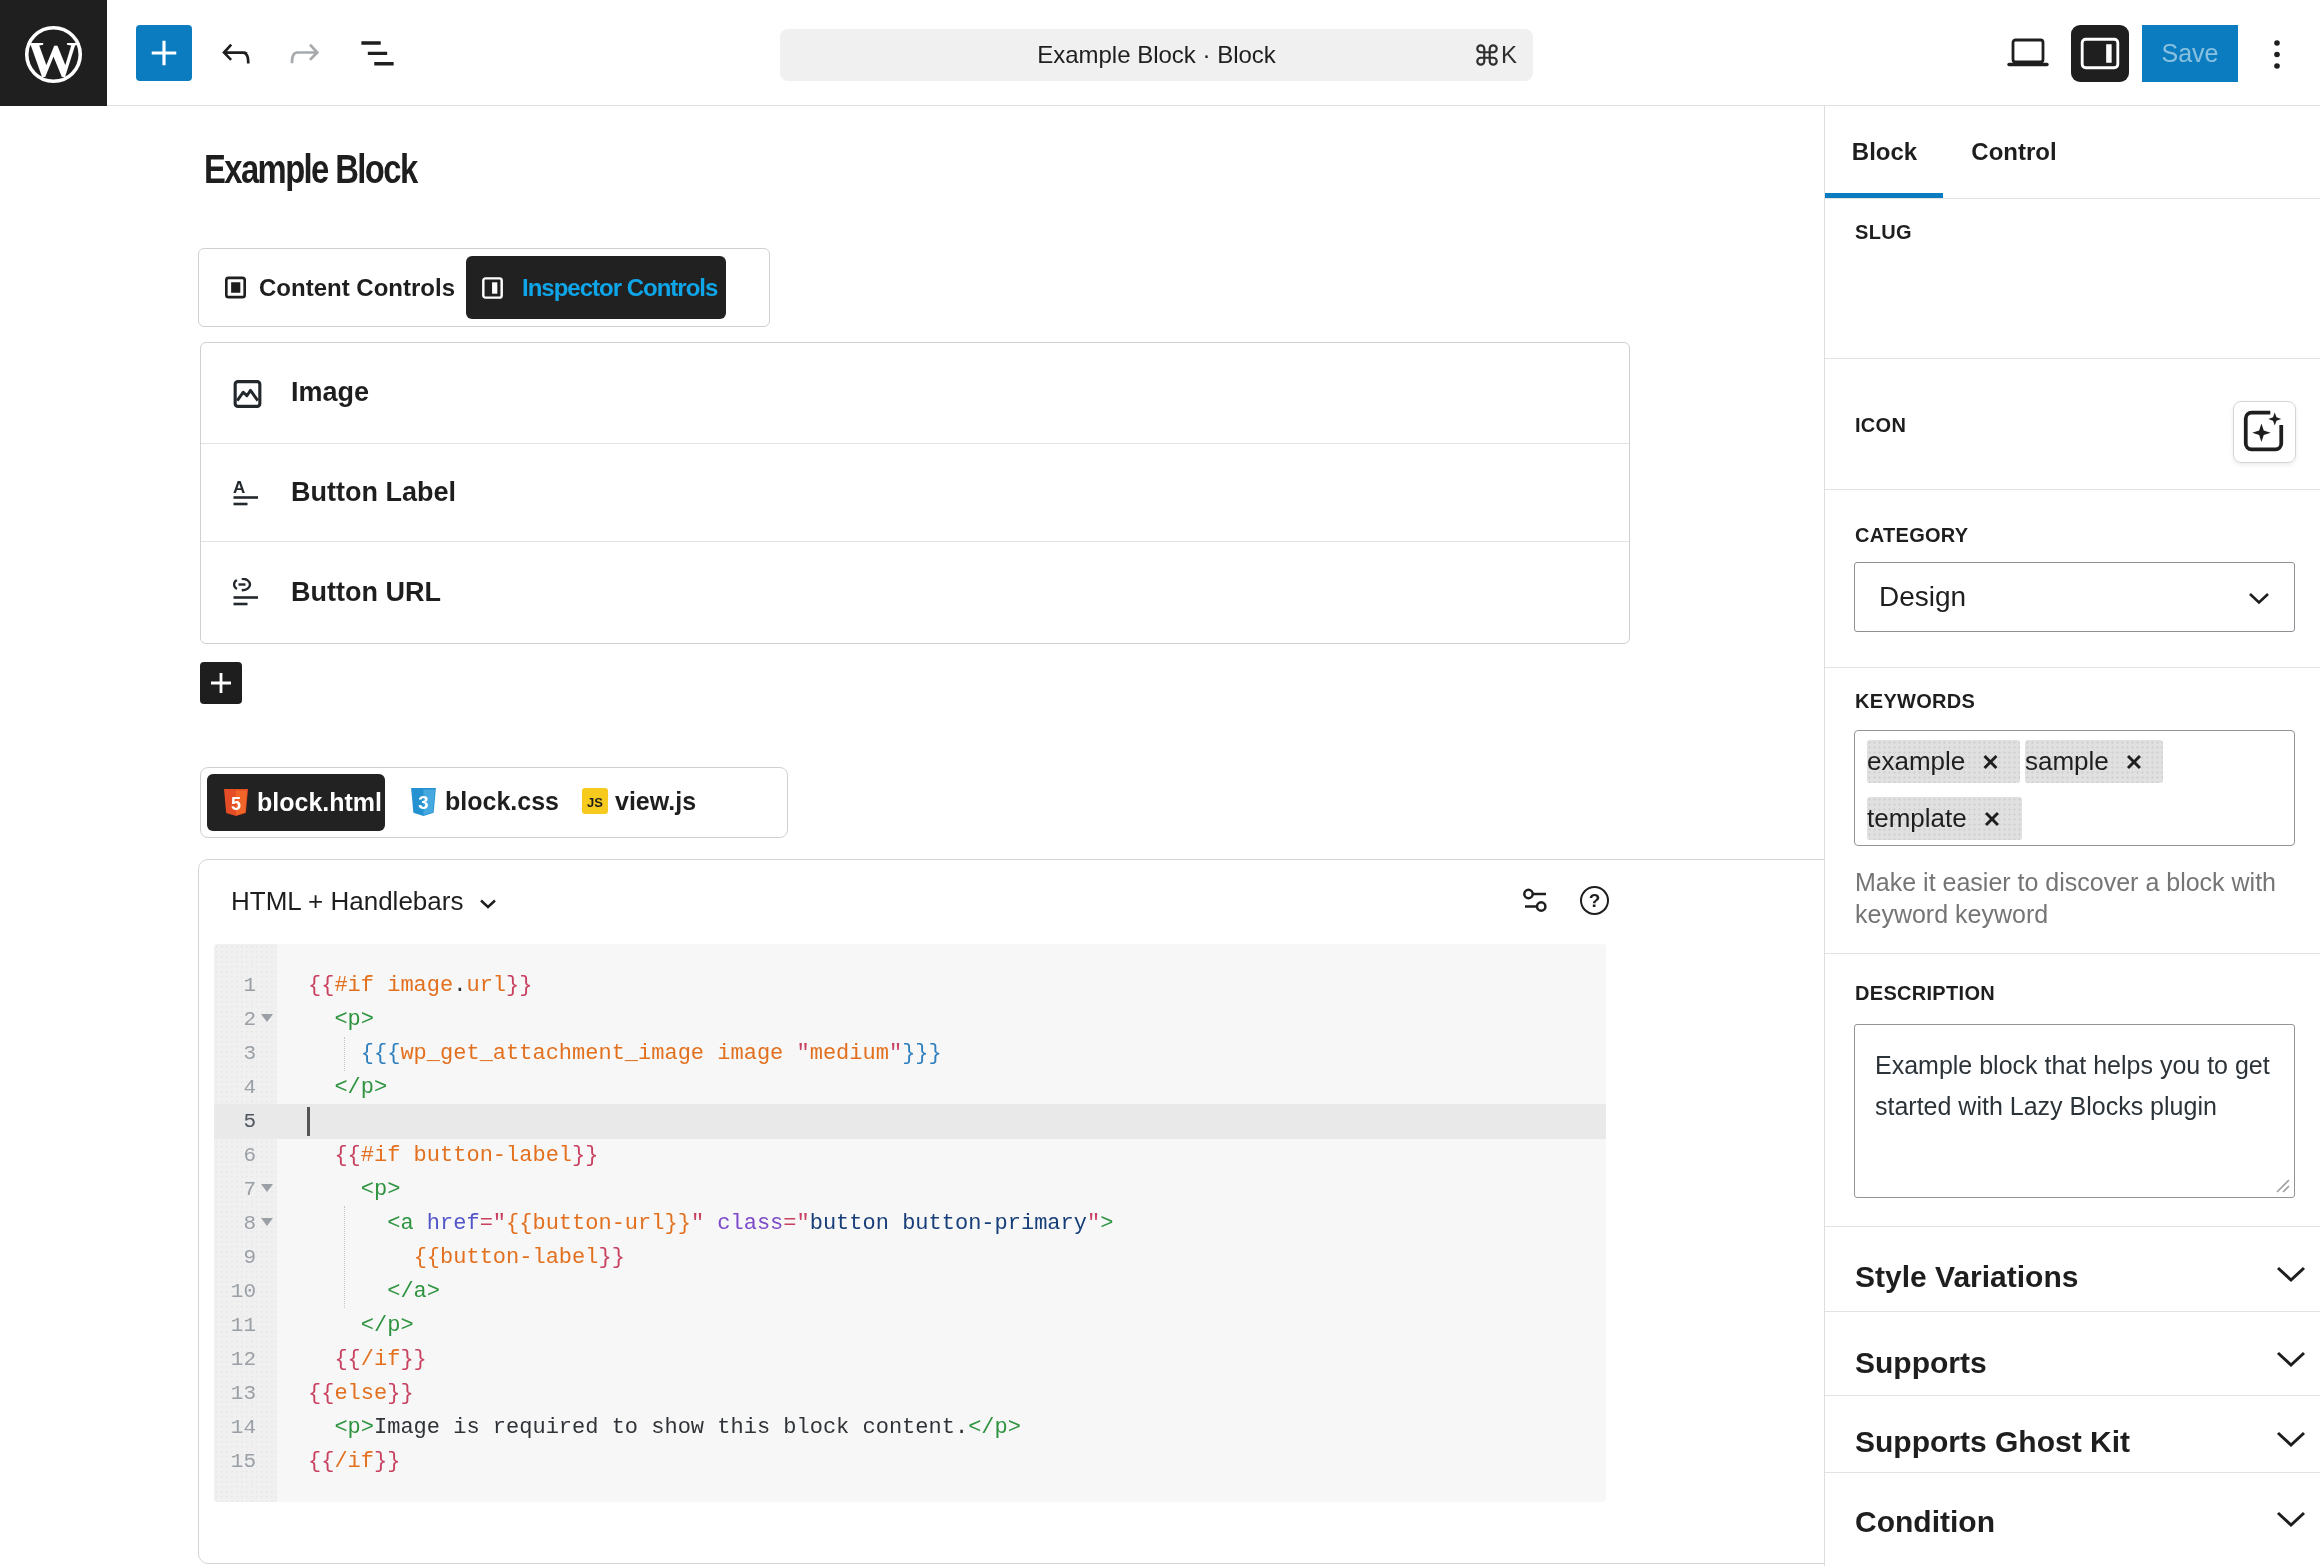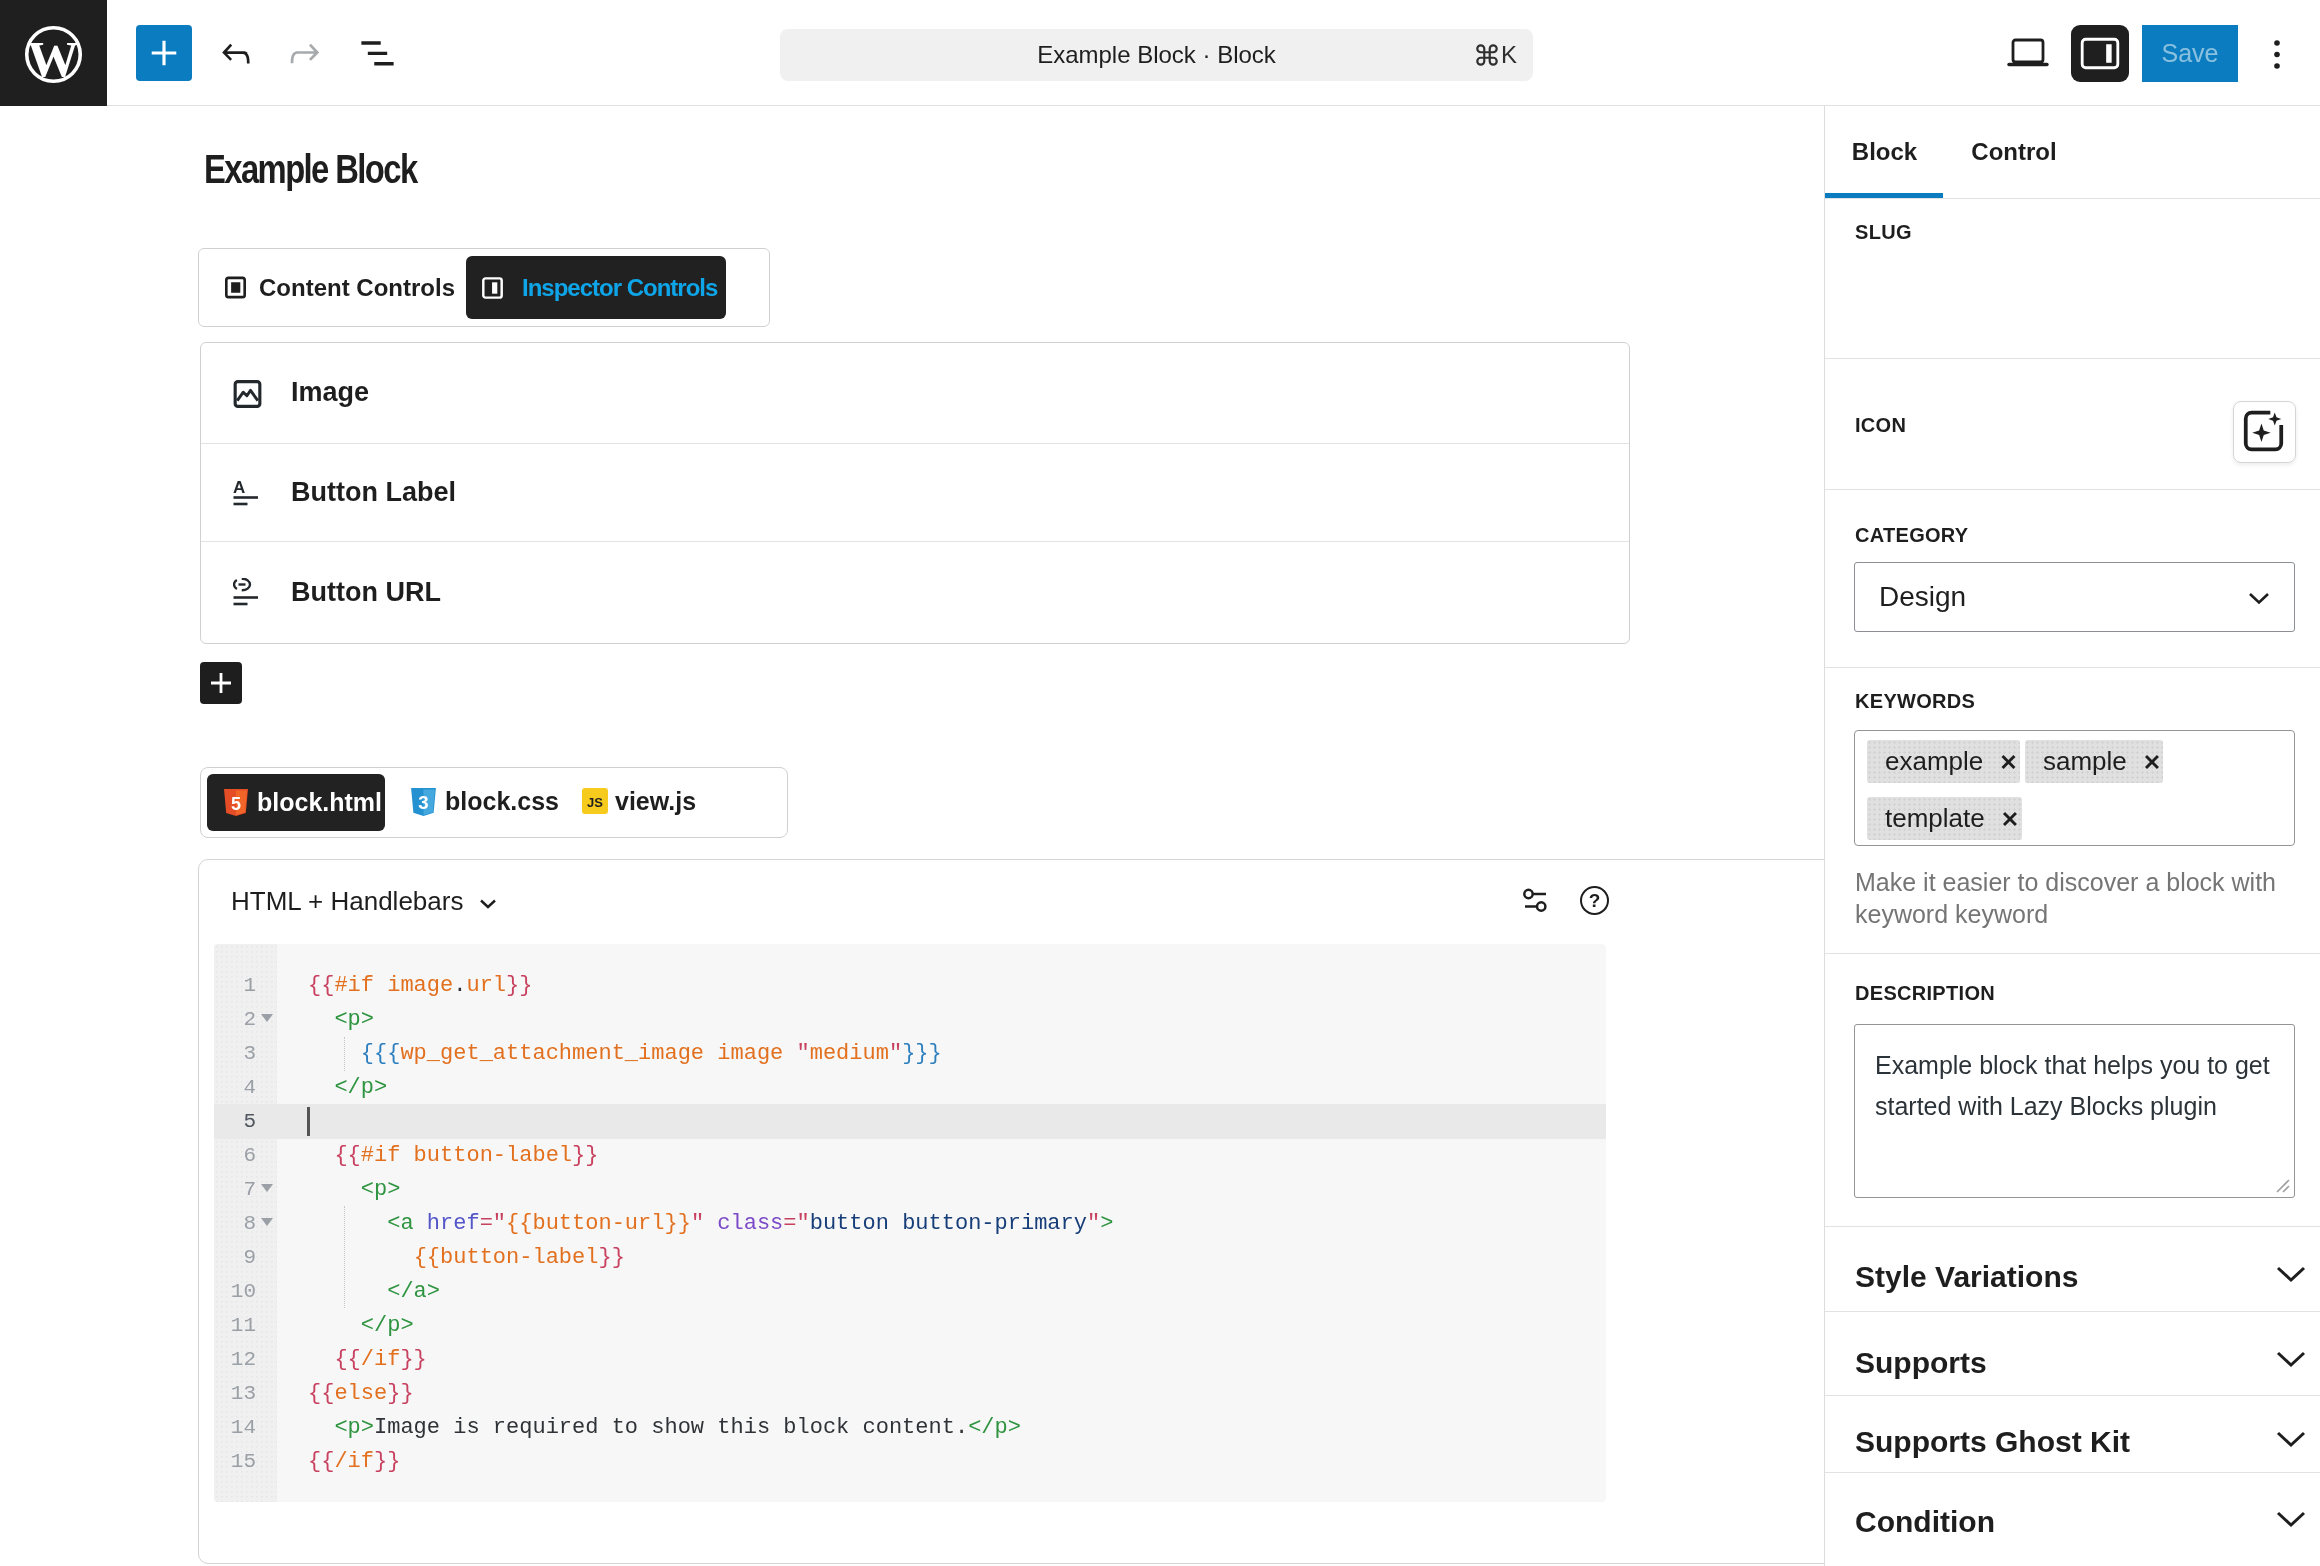--- a/index.html
+++ b/index.html
@@ -45,21 +45,21 @@
   #caret { position:absolute; left:93px; top:163px; width:2.5px; height:29px; background:#555; }
   .fold { position:absolute; width:0; height:0; border-left:6px solid transparent; border-right:6px solid transparent; border-top:8px solid #9aa0a6; }
   
   #sidebar { position:absolute; left:1824px; top:106px; width:497px; height:1460px; border-left:1px solid #ddd; background:#fff; }
   .sb { position:absolute; }
   .sblabel { font-size:20px; font-weight:700; color:#1e1e1e; letter-spacing:0.3px; }
   .sbdiv { position:absolute; left:0; width:497px; height:1px; background:#e2e2e2; }
   .paneltitle { font-size:30px; font-weight:700; color:#1e1e1e; }
   .chip { position:absolute; height:43px; background:#e0e0e0;
           background-image:radial-gradient(circle, rgba(0,0,0,0.06) 1.1px, transparent 1.1px); background-size:5px 5px;
-          border-radius:3px; font-size:26px; color:#1e1e1e; line-height:43px; padding-left:18px; }
+          border-radius:3px; font-size:26px; color:#1e1e1e; line-height:43px; }
   .chip .x { margin-left:16px; font-size:22px; font-weight:bold; }
 </style>
 </head>
 <body>
 <div id="page">
 
 <div id="topbar">
   <div id="wplogo">
     <svg width="107" height="106" viewBox="0 0 108 107">
       <circle cx="54" cy="55" r="27" fill="none" stroke="#fff" stroke-width="3.6"></circle>

